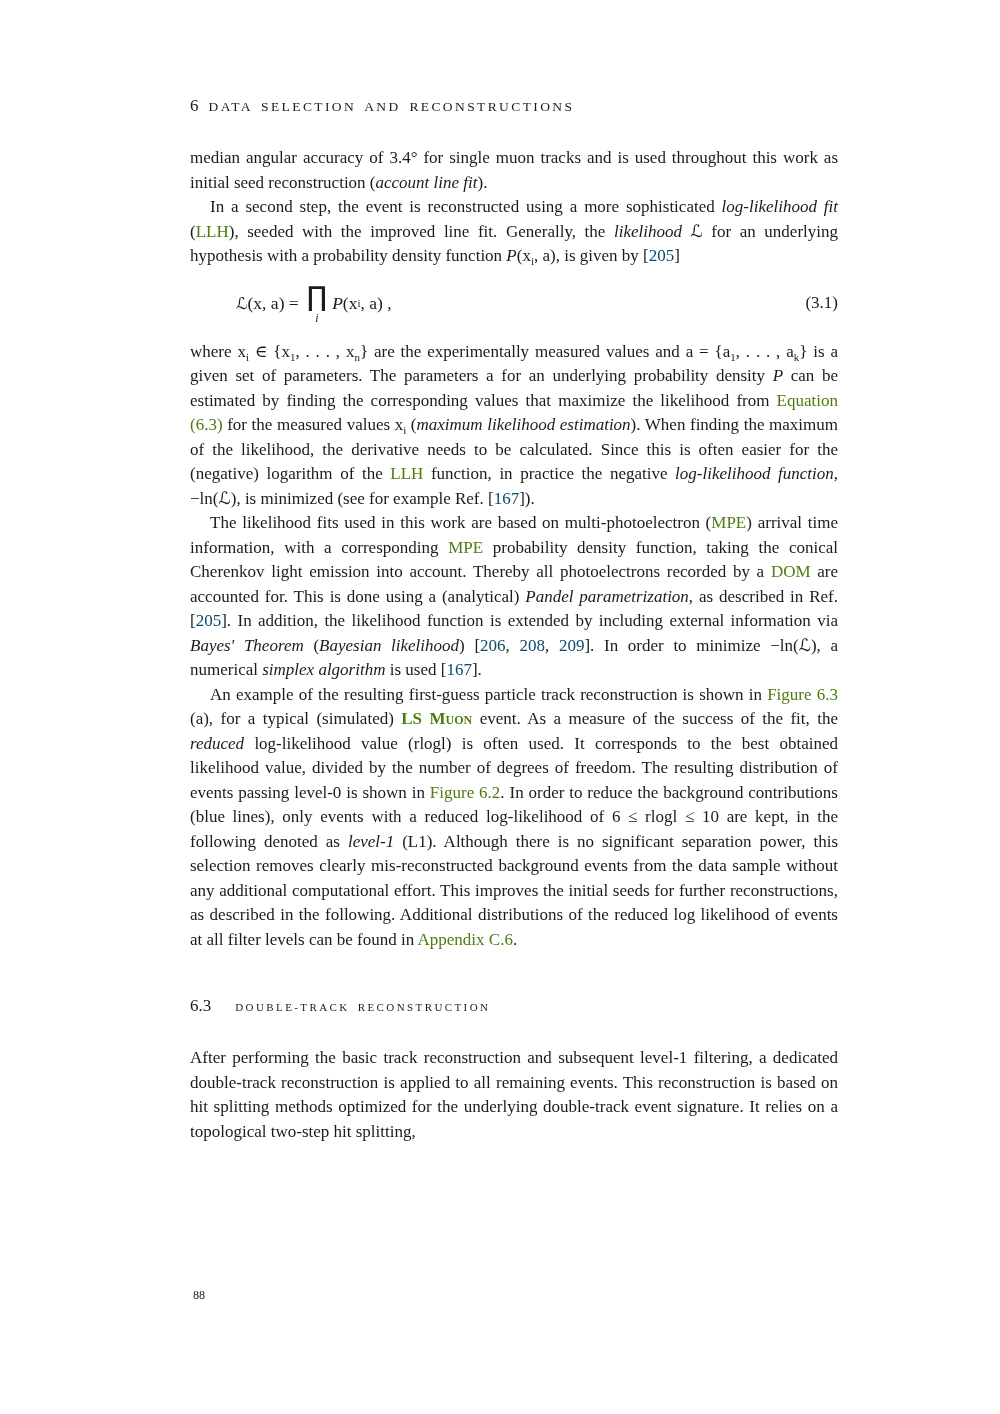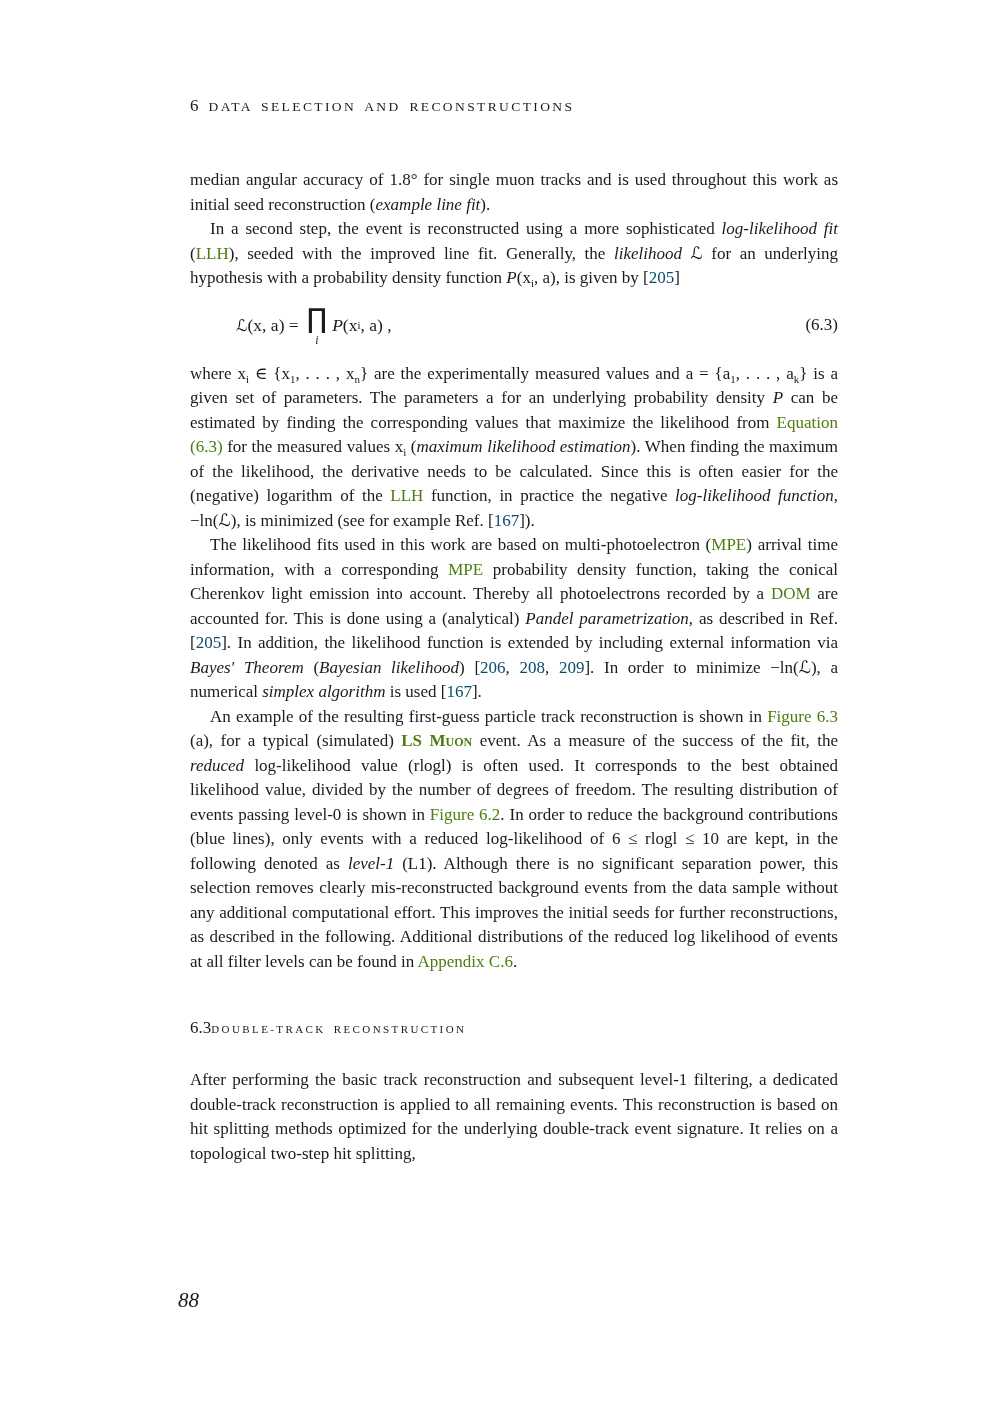--- a/index.html
+++ b/index.html
@@ -12,21 +12,21 @@
     color: #1b1b1b;
   }
   .text-column {
     position: absolute;
     left: 190px;
     top: 96px;
     width: 648px;
   }
   
   .running-header {
-    margin-bottom: 52px;
+    margin-bottom: 30px;
     white-space: nowrap;
   }
   .running-header .chapter-num {
     font-size: 17px;
     margin-right: 10px;
   }
   .running-header .chapter-title {
     font-size: 13.5px;
     letter-spacing: 2.4px;
     word-spacing: 3px;
@@ -69,65 +69,65 @@
   .prod-sub { font-size: 12px; font-style: italic; margin-top: 2px; }
   .eq-var { font-style: italic; }
   .eq-number { margin-left: auto; font-size: 17px; }
   
   .section-heading {
     margin: 44px 0 30px 0;
     white-space: nowrap;
   }
   .section-heading .section-num {
     font-size: 17px;
+    margin-right: 24px;
   }
   .section-heading .section-title {
     font-size: 11px;
     letter-spacing: 2.4px;
     word-spacing: 3px;
   }
   
   .page-number {
     position: absolute;
-    left: 178px;
+    left: 193px;
     top: 1288px;
-    font-size: 21px;
-    font-style: italic;
+    font-size: 12px;
   }
 </style>
 </head>
 <body>
 
 <div class="text-column">
 
   <div class="running-header">
     <span class="chapter-num">6</span><span class="chapter-title">DATA SELECTION AND RECONSTRUCTIONS</span>
   </div>
 
   <div>
-      <p class="body-par"><span>median angular accuracy of 1.8° for single muon tracks and is used throughout this work as initial seed reconstruction (</span><span class="em">example line fit</span><span>).</span></p>
+      <p class="body-par"><span>median angular accuracy of 3.4° for single muon tracks and is used throughout this work as initial seed reconstruction (</span><span class="em">account line fit</span><span>).</span></p>
     </div>
   <div>
       <p class="body-par indent"><span>In a second step, the event is reconstructed using a more sophisticated </span><span class="em">log-likelihood fit</span><span> (</span><a class="link">LLH</a><span>), seeded with the improved line fit. Generally, the </span><span class="em">likelihood</span><span> ℒ for an underlying hypothesis with a probability density function </span><span class="em">P</span><span>(x</span><sub class="sub">i</sub><span>, a), is given by [</span><a class="cite">205</a><span>]</span></p>
     </div>
 
   <div class="equation">
     <span class="eq-body">
       <span class="script-letter">ℒ</span>
         <span>(x, a) =</span>
         <span class="prod">
           <span class="prod-sym">∏</span>
           <span class="prod-sub">i</span>
         </span>
         <span class="eq-var">P</span>
         <span>(x</span>
         <sub class="sub">i</sub>
         <span>, a) ,</span>
     </span>
-    <span class="eq-number">(6.3)</span>
+    <span class="eq-number">(3.1)</span>
   </div>
 
   <div>
       <p class="body-par"><span>where x</span><sub class="sub">i</sub><span> ∈ {x</span><sub class="sub">1</sub><span>, . . . , x</span><sub class="sub">n</sub><span>} are the experimentally measured values and a = {a</span><sub class="sub">1</sub><span>, . . . , a</span><sub class="sub">k</sub><span>} is a given set of parameters. The parameters a for an underlying probability density </span><span class="em">P</span><span> can be estimated by finding the corresponding values that maximize the likelihood from </span><a class="link">Equation (6.3)</a><span> for the measured values x</span><sub class="sub">i</sub><span> (</span><span class="em">maximum likelihood estimation</span><span>). When finding the maximum of the likelihood, the derivative needs to be calculated. Since this is often easier for the (negative) logarithm of the </span><a class="link">LLH</a><span> function, in practice the negative </span><span class="em">log-likelihood function</span><span>, −ln(ℒ), is minimized (see for example Ref. [</span><a class="cite">167</a><span>]).</span></p>
     </div>
   <div>
       <p class="body-par indent"><span>The likelihood fits used in this work are based on multi-photoelectron (</span><a class="link">MPE</a><span>) arrival time information, with a corresponding </span><a class="link">MPE</a><span> probability density function, taking the conical Cherenkov light emission into account. Thereby all photoelectrons recorded by a </span><a class="link">DOM</a><span> are accounted for. This is done using a (analytical) </span><span class="em">Pandel parametrization</span><span>, as described in Ref. [</span><a class="cite">205</a><span>]. In addition, the likelihood function is extended by including external information via </span><span class="em">Bayes' Theorem</span><span> (</span><span class="em">Bayesian likelihood</span><span>) [</span><a class="cite">206</a><span>, </span><a class="cite">208</a><span>, </span><a class="cite">209</a><span>]. In order to minimize −ln(ℒ), a numerical </span><span class="em">simplex algorithm</span><span> is used [</span><a class="cite">167</a><span>].</span></p>
     </div>
   <div>
       <p class="body-par indent"><span>An example of the resulting first-guess particle track reconstruction is shown in </span><a class="link">Figure 6.3</a><span> (a), for a typical (simulated) </span><a class="link sc">LS Muon</a><span> event. As a measure of the success of the fit, the </span><span class="em">reduced</span><span> log-likelihood value (rlogl) is often used. It corresponds to the best obtained likelihood value, divided by the number of degrees of freedom. The resulting distribution of events passing level-0 is shown in </span><a class="link">Figure 6.2</a><span>. In order to reduce the background contributions (blue lines), only events with a reduced log-likelihood of 6 ≤ rlogl ≤ 10 are kept, in the following denoted as </span><span class="em">level-1</span><span> (L1). Although there is no significant separation power, this selection removes clearly mis-reconstructed background events from the data sample without any additional computational effort. This improves the initial seeds for further reconstructions, as described in the following. Additional distributions of the reduced log likelihood of events at all filter levels can be found in </span><a class="link">Appendix C.6</a><span>.</span></p>

